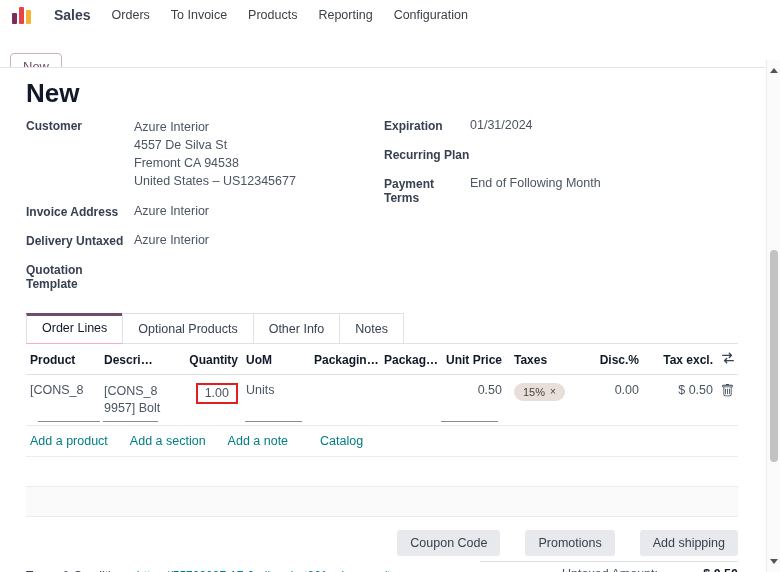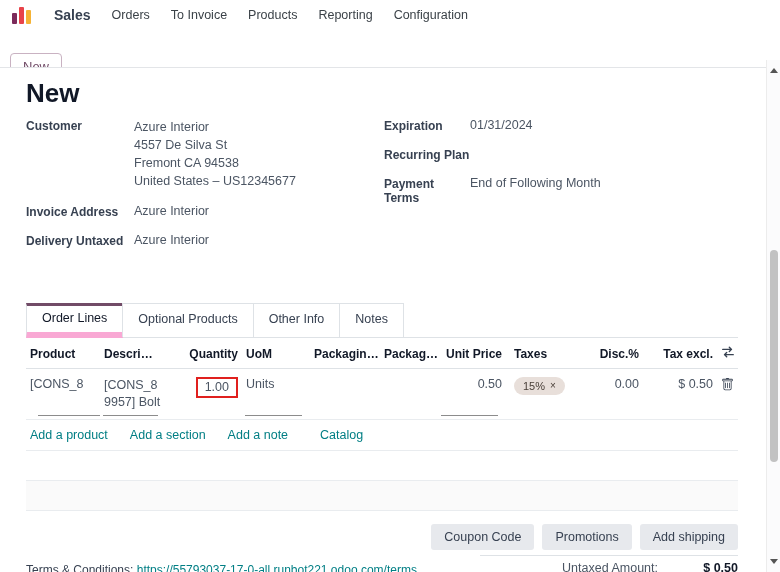--- a/index.html
+++ b/index.html
@@ -46,21 +46,21 @@
   .addr div { line-height: 18px; }
   sup.help { font-size: 9px; color: #877f8f; font-weight: 400; margin-left: 1px; }
 
   
   .notebook { margin-top: 12px; }
   .tabs { display: flex; border-bottom: 1px solid #dee2e6; }
   .tab { padding: 8px 15px 7px; font-size: 12.5px; color: #374151; background: #fff;
          border: 1px solid #dee2e6; border-bottom: none; margin-bottom: 0; cursor: pointer; }
   .tab + .tab { margin-left: -1px; }
   .tab.active { border-top: 3px solid #714B67; padding-top: 5px; color: #111827;
-                margin-bottom: -1px; border-bottom: 6px solid #f9a8d4; }
+                margin-bottom: -1px; border-bottom: 1px solid #f9a8d4; }
 
   
   table.ol { width: 712px; border-collapse: collapse; table-layout: fixed; }
   table.ol th { text-align: left; font-weight: 700; color: #111827; font-size: 12px;
                 padding: 7px 4px 6px; border-bottom: 1px solid #dee2e6; white-space: nowrap; overflow: hidden; }
   table.ol th.r, table.ol td.r { text-align: right; }
   table.ol td { padding: 8px 4px; vertical-align: top; color: #4b5563; font-size: 12.5px;
                 border-bottom: 1px solid #e9ecef; position: relative; overflow: hidden; }
   th.c-product, td.c-product { padding-left: 12px; }
   td.c-desc { padding-right: 14px; overflow-wrap: anywhere; line-height: 17px; }
@@ -72,21 +72,21 @@
   .tag .x { font-size: 10px; line-height: 1; cursor: pointer; }
   .icon-btn { display: inline-flex; color: #374151; cursor: pointer; }
   .links-row td { padding: 9px 4px 9px 12px; }
   .links { display: flex; gap: 22px; font-size: 12.5px; }
   .links a { color: #017E84; text-decoration: none; cursor: pointer; }
   .links a.catalog { margin-left: 10px; }
   tr.empty td { height: 30px; padding: 0; }
   tr.empty.shade td { background: #fafafa; }
 
   
-  .actions { display: flex; justify-content: flex-end; gap: 8px; margin-top: 13px; }
+  .actions { display: flex; justify-content: flex-end; gap: 25px; margin-top: 13px; }
   .btn-action { background: #E7E9ED; border: none; border-radius: 3px; padding: 6px 13px;
                 font-size: 12.5px; color: #374151; font-family: inherit; cursor: pointer; }
 
   
   .footer { display: flex; align-items: flex-start; margin-top: 5px; }
   .terms { flex: 1; padding-top: 8px; color: #374151; font-size: 12px; }
   .terms a { color: #017E84; text-decoration: none; }
   .totals { width: 258px; border-top: 1px solid #dee2e6; padding-top: 4px; }
   .trow { display: flex; justify-content: flex-end; align-items: baseline; padding: 1px 0; font-size: 12.5px; }
   .trow .tlbl { color: #4b5563; }
@@ -169,20 +169,21 @@
         </div>
         <div class="frow" style="margin-top:14px">
           <span class="lbl">Invoice Address</span>
           <span class="val">Azure Interior</span>
         </div>
         <div class="frow">
           <span class="lbl">Delivery Untaxed</span>
           <span class="val">Azure Interior</span>
         </div>
         <div class="frow">
+          <span class="lbl">Quotation Template</span>
           <span class="val"></span>
         </div>
       </div>
 
       <div class="col-right">
         <div class="frow">
           <span class="lbl">Expiration</span>
           <span class="val">01/31/2024</span>
         </div>
         <div class="frow">

